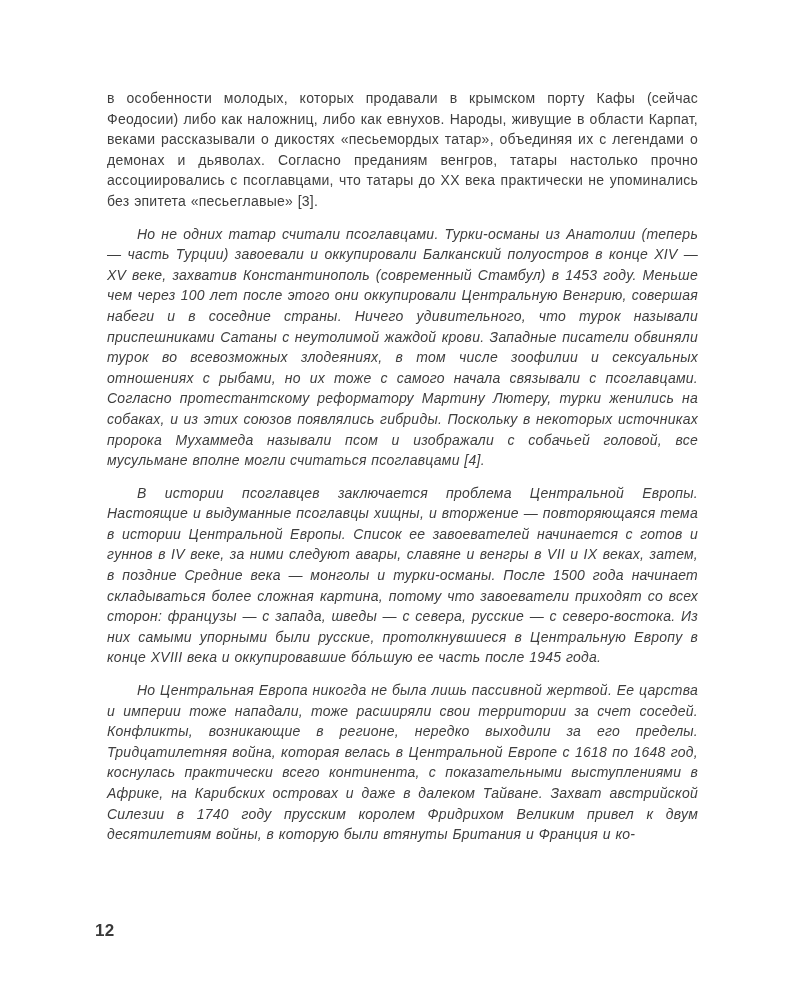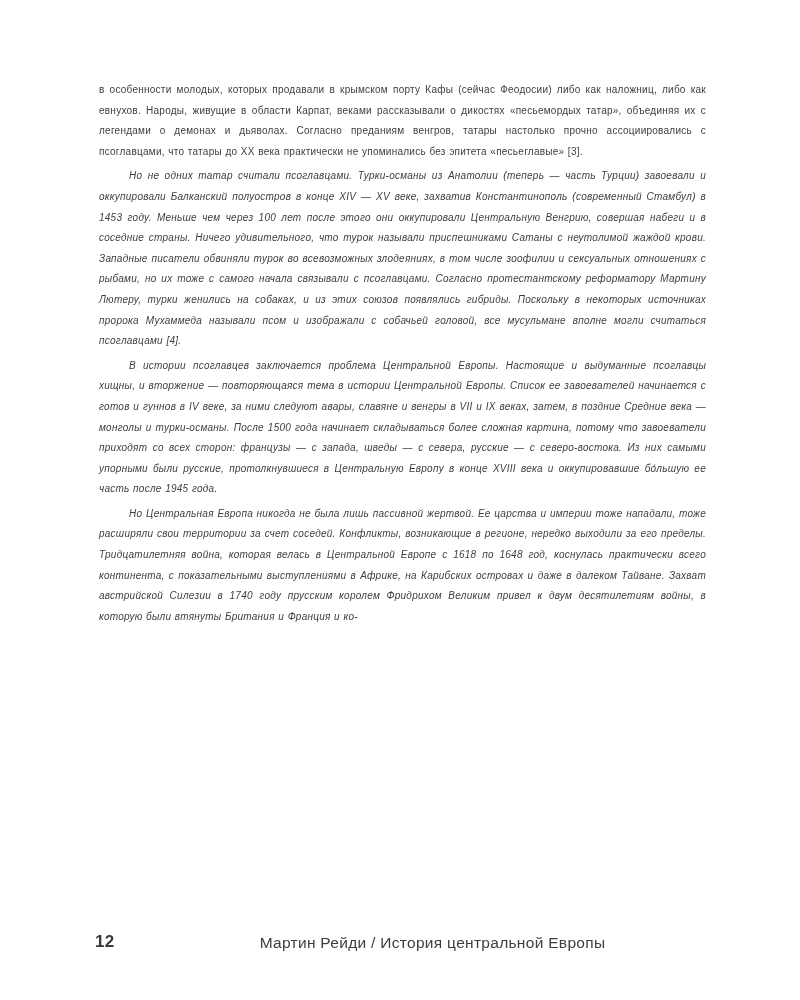--- a/index.html
+++ b/index.html
@@ -15,38 +15,37 @@
     color: #3e3e3e;
     overflow: hidden;
   }
   .page {
     position: absolute;
     top: 76px;
     left: 95px;
     width: 615px;
   }
   .page p {
-    margin: 4px;
-    font-size: 10px;
+    margin: 12px;
+    font-size: 14px;
     line-height: 20.6px;
     letter-spacing: 0.25px;
     text-align: justify;
     word-spacing: 0.5px;
   }
   .page p.indent {
     text-indent: 30px;
     font-style: italic;
   }
   .footer {
     position: absolute;
     left: 95px;
     width: 615px;
     top: 921px;
     height: 24px;
-    margin-top: 11px;
   }
   .footer .page-number {
     position: absolute;
     left: 0;
     top: 0;
     font-size: 17px;
     font-weight: bold;
     letter-spacing: 0.3px;
     color: #3a3a3a;
   }
@@ -66,14 +65,13 @@
 
 <div class="page">
   <p>в особенности молодых, которых продавали в крымском порту Кафы (сейчас Феодосии) либо как наложниц, либо как евнухов. Народы, живущие в области Карпат, веками рассказывали о дикостях «песьемордых татар», объединяя их с легендами о демонах и дьяволах. Согласно преданиям венгров, татары настолько прочно ассоциировались с псоглавцами, что татары до XX века практически не упоминались без эпитета «песьеглавые» [3].</p>
   <p class="indent">Но не одних татар считали псоглавцами. Турки-османы из Анатолии (теперь — часть Турции) завоевали и оккупировали Балканский полуостров в конце XIV — XV веке, захватив Константинополь (современный Стамбул) в 1453 году. Меньше чем через 100 лет после этого они оккупировали Центральную Венгрию, совершая набеги и в соседние страны. Ничего удивительного, что турок называли приспешниками Сатаны с неутолимой жаждой крови. Западные писатели обвиняли турок во всевозможных злодеяниях, в том числе зоофилии и сексуальных отношениях с рыбами, но их тоже с самого начала связывали с псоглавцами. Согласно протестантскому реформатору Мартину Лютеру, турки женились на собаках, и из этих союзов появлялись гибриды. Поскольку в некоторых источниках пророка Мухаммеда называли псом и изображали с собачьей головой, все мусульмане вполне могли считаться псоглавцами [4].</p>
   <p class="indent">В истории псоглавцев заключается проблема Центральной Европы. Настоящие и выдуманные псоглавцы хищны, и вторжение — повторяющаяся тема в истории Центральной Европы. Список ее завоевателей начинается с готов и гуннов в IV веке, за ними следуют авары, славяне и венгры в VII и IX веках, затем, в поздние Средние века — монголы и турки-османы. После 1500 года начинает складываться более сложная картина, потому что завоеватели приходят со всех сторон: французы — с запада, шведы — с севера, русские — с северо-востока. Из них самыми упорными были русские, протолкнувшиеся в Центральную Европу в конце XVIII века и оккупировавшие бо́льшую ее часть после 1945 года.</p>
   <p class="indent">Но Центральная Европа никогда не была лишь пассивной жертвой. Ее царства и империи тоже нападали, тоже расширяли свои территории за счет соседей. Конфликты, возникающие в регионе, нередко выходили за его пределы. Тридцатилетняя война, которая велась в Центральной Европе с 1618 по 1648 год, коснулась практически всего континента, с показательными выступлениями в Африке, на Карибских островах и даже в далеком Тайване. Захват австрийской Силезии в 1740 году прусским королем Фридрихом Великим привел к двум десятилетиям войны, в которую были втянуты Британия и Франция и ко-</p>
 </div>
 
 <div class="footer">
   <span class="page-number">12</span>
-  <span class="running-title">Мартин Рейди / История центральной Европы</span>
 </div>
 
 </body></html>

